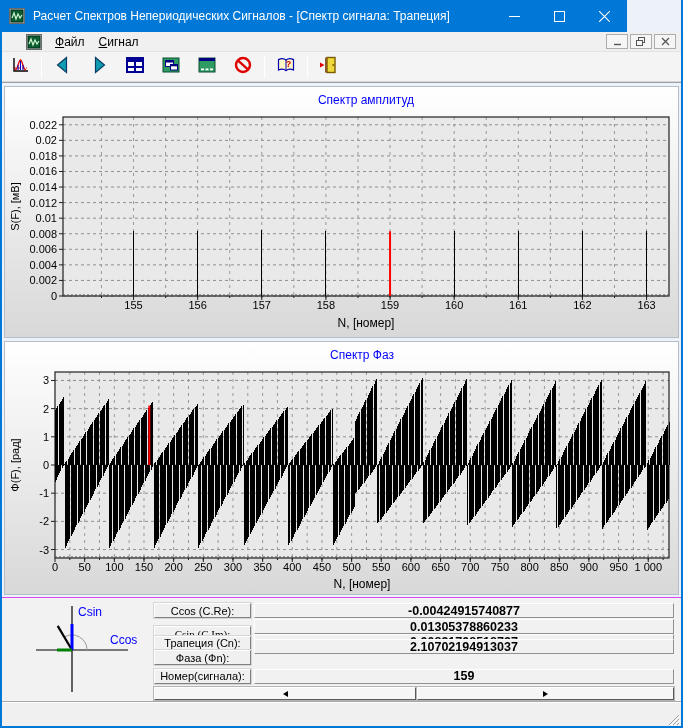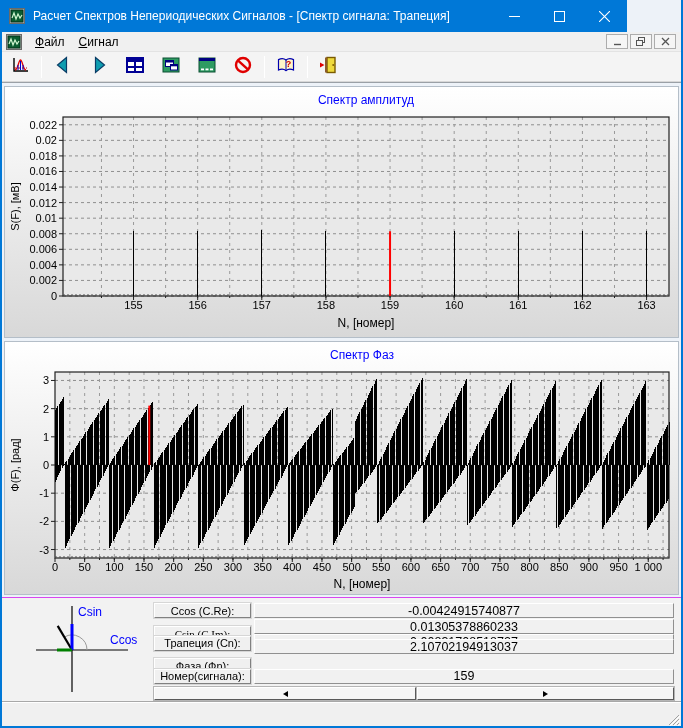--- a/index.html
+++ b/index.html
@@ -6,42 +6,42 @@
   *{box-sizing:border-box;}
   body{font-family:"Liberation Sans", sans-serif;}
   .window{position:relative;width:683px;height:728px;border:2px solid #0078D7;border-top:none;background:#EDF2F8;overflow:hidden;}
   
   .titlebar{position:absolute;left:-2px;top:0;width:627px;height:32px;background:#0078D7;display:flex;align-items:center;color:#fff;}
   .titlebar .appicon{margin:0 8px 0 9px;width:16px;height:16px;flex:0 0 auto;}
   .titlebar .title{font-size:12px;white-space:nowrap;overflow:hidden;flex:1 1 auto;}
   .cap-btn{width:45px;height:32px;display:flex;align-items:center;justify-content:center;flex:0 0 auto;}
   .cap-btn svg{display:block;}
   
-  .menubar{position:absolute;left:0;top:32px;width:679px;height:20px;background:#F0F0F0;display:flex;align-items:center;border-bottom:1px solid #E3E3E3;}
+  .menubar{position:absolute;left:0;top:32px;width:679px;height:20px;background:#F0F0F0;display:flex;align-items:center;border-bottom:1px solid #E3E3E3;padding-left:20px;}
   .menubar .appicon{margin:0 6px 0 4px;width:16px;height:16px;}
   .menu-item{font-size:12px;color:#000;padding:2px 7px;}
   .menubar .spacer{flex:1 1 auto;}
   .mdi-btn{width:22px;height:15px;background:#F5F5F5;border:1px solid #ACACAC;margin-right:2px;display:flex;align-items:center;justify-content:center;}
   .mdi-btn:last-child{margin-right:5px;}
   
   .toolbar{position:absolute;left:0;top:52px;width:679px;height:30px;background:#F4F4F4;display:flex;align-items:center;border-bottom:1px solid #D8D8D8;}
   .tb-btn{width:28px;height:26px;display:flex;align-items:center;justify-content:center;margin:0 4px;}
   .tb-sep{width:1px;height:22px;background:#ABABAB;border-right:1px solid #fff;margin:0 3px;}
   
   .client{position:absolute;left:0;top:82px;width:679px;height:644px;background:#EDF2F8;border-top:1px solid #9AA0A6;}
   .chart-panel{position:absolute;left:2px;width:675px;background:linear-gradient(#ffffff, #D8D8D8);border:1px solid #B4BEC8;}
   #amp-panel{top:3px;height:252px;}
   #phase-panel{top:258px;height:254px;}
   .chart-panel svg{display:block;}
   
   .bottom-panel{position:absolute;left:0;top:514px;width:679px;height:104px;background:#F2F2F2;border-top:1px solid #d946ef;}
   .vector-wrap{position:absolute;left:28px;top:2px;width:125px;height:96px;}
   .cell{position:absolute;font-size:11px;display:flex;align-items:center;justify-content:center;background:#F0F0F0;}
   .lbl-cell{left:152px;width:97px;height:15px;border:1px solid;border-color:#FFFFFF #808080 #808080 #FFFFFF;box-shadow:0 0 0 1px #D6D6D6;}
-  .val-cell{left:252px;width:420px;height:15px;border:1px solid;border-color:#FFFFFF #909090 #909090 #FFFFFF;background:#F1F1F1;font-weight:normal;font-size:12.5px;}
+  .val-cell{left:252px;width:420px;height:15px;border:1px solid;border-color:#FFFFFF #909090 #909090 #FFFFFF;background:#F1F1F1;font-weight:bold;font-size:12.5px;}
   .spin-btn{position:absolute;top:89px;height:13px;background:#F6F6F6;border:1px solid;border-color:#FFFFFF #5A5A5A #5A5A5A #FFFFFF;box-shadow:0 0 0 1px #B5B5B5;display:flex;align-items:center;justify-content:center;padding:0;}
   .tri-left{width:0;height:0;border-style:solid;border-width:3.5px 5px 3.5px 0;border-color:transparent #000 transparent transparent;}
   .tri-right{width:0;height:0;border-style:solid;border-width:3.5px 0 3.5px 5px;border-color:transparent transparent transparent #000;}
   
   .statusbar{position:absolute;left:0;top:618px;width:679px;height:26px;background:#F0F0F0;border-top:1px solid #A8A8A8;box-shadow:inset 0 1px 0 #FFFFFF;}
   .grip{position:absolute;right:1px;bottom:1px;width:14px;height:14px;}
 </style>
 </head>
 <body>
 
@@ -1494,21 +1494,21 @@
             <text x="80" y="44" font-family="Liberation Sans, sans-serif" font-size="12" fill="#0000FF">Ccos</text>
           </svg>
       </div>
       <div id="table">
           <div class="cell lbl-cell" style="top: 5px;">Ccos (C.Re):</div>
           <div class="cell val-cell" style="top: 5px;">-0.00424915740877</div>
           <div class="cell lbl-cell" style="top: 28px; font-family: Liberation Serif, serif;">Csin (C.Im):</div>
           <div class="cell val-cell" style="top: 21.4px;">0.01305378860233</div>
           <div class="cell lbl-cell" style="top: 37.8px;">Трапеция (Cn):</div>
           <div class="cell val-cell" style="top: 36px; text-align: right;">0.00831708518727</div>
-          <div class="cell lbl-cell" style="top: 60px;">Фаза (Фn):</div>
+          <div class="cell lbl-cell" style="top: 52px;">Фаза (Фn):</div>
           <div class="cell val-cell" style="top: 41px;">2.10702194913037</div>
           <div class="cell lbl-cell" style="top: 70.6px;">Номер(сигнала):</div>
           <div class="cell val-cell" style="top: 70.6px;">159</div>
         </div>
       <button class="spin-btn" id="spin-left" style="left:152px;width:262px;">
           <span class="tri-left"></span>
         </button>
       <button class="spin-btn" id="spin-right" style="left:415px;width:257px;">
           <span class="tri-right"></span>
         </button>

